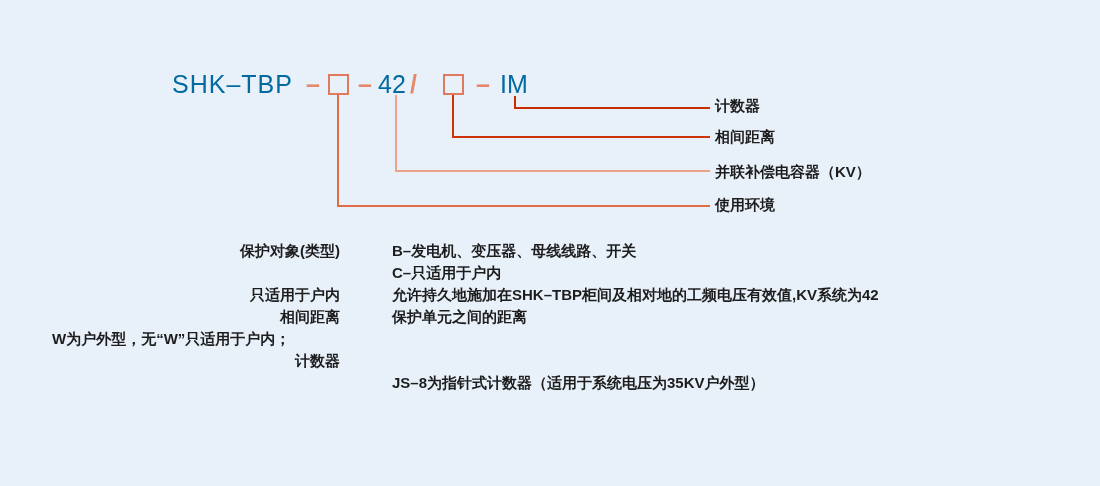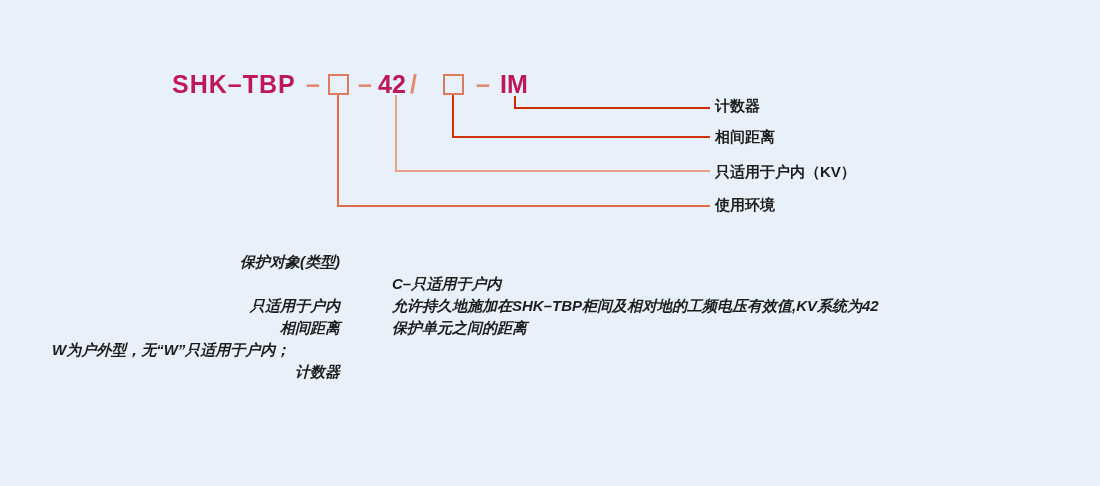--- a/index.html
+++ b/index.html
@@ -8,23 +8,23 @@
     width:1100px;height:486px;
     background:#e8f1f9;
     overflow:hidden;
     font-family:"Liberation Sans","DejaVu Sans",sans-serif;
   }
   
   .token{
     position:absolute;
     top:71px;
     font-size:25px;
-    font-weight:bold;
+    font-weight:normal;
     line-height:26px;
-    color:#be185d;
+    color:#0369a1;
     white-space:pre;
   }
   .token.light{color:#e5886c;font-weight:bold;}
   .model-prefix{left:172px;letter-spacing:1px;}
   .sep1{left:306px;}
   .sep2{left:358px;}
   .model-voltage{left:378px;}
   .model-slash{left:410px;font-weight:normal;}
   .sep3{left:476px;}
   .model-suffix{left:500px;}
@@ -48,21 +48,21 @@
     position:absolute;left:715px;
     font-size:15px;font-weight:bold;
     line-height:16px;color:#1d1d1d;
     white-space:pre;
   }
   .cl-counter{top:98px;}
   .cl-phase{top:129px;}
   .cl-voltage{top:164px;}
   .cl-object{top:197px;}
   
-  .legend{position:absolute;left:0;top:251px;width:1100px;font-style:italic;}
+  .legend{position:absolute;left:0;top:240px;width:1100px;}
   .legend-row{display:flex;line-height:22px;font-size:15px;font-weight:bold;color:#1d1d1d;}
   .legend-term{width:340px;text-align:right;white-space:pre;flex:0 0 auto;}
   .legend-desc{padding-left:52px;white-space:pre;}
 </style>
 </head>
 <body>
 
 <div class="canvas">
 
   <span class="token model-prefix">SHK–TBP</span>
@@ -75,26 +75,27 @@
   <span class="token light sep3">–</span>
   <span class="token model-suffix">IM</span>
 
   <div class="lline line-object"></div>
   <div class="lline line-voltage"></div>
   <div class="lline line-phase"></div>
   <div class="lline line-counter"></div>
 
   <div class="callout-label cl-counter">计数器</div>
   <div class="callout-label cl-phase">相间距离</div>
-  <div class="callout-label cl-voltage">只适用于户内（KV）</div>
+  <div class="callout-label cl-voltage">并联补偿电容器（KV）</div>
   <div class="callout-label cl-object">使用环境</div>
 
   <div class="legend">
     <div class="legend-row">
       <div class="legend-term">保护对象(类型)</div>
+      <div class="legend-desc">B–发电机、变压器、母线线路、开关</div>
     </div>
 
     <div class="legend-row">
       <div class="legend-term"></div>
       <div class="legend-desc">C–只适用于户内</div>
     </div>
 
     <div class="legend-row">
       <div class="legend-term">只适用于户内</div>
       <div class="legend-desc">允许持久地施加在SHK–TBP柜间及相对地的工频电压有效值,KV系统为42</div>
@@ -106,15 +107,19 @@
     </div>
 
     <div class="legend-row">
       <div class="legend-desc">W为户外型，无“W”只适用于户内；</div>
     </div>
 
     <div class="legend-row">
       <div class="legend-term">计数器</div>
     </div>
 
+    <div class="legend-row">
+      <div class="legend-term"></div>
+      <div class="legend-desc">JS–8为指针式计数器（适用于系统电压为35KV户外型）</div>
+    </div>
   </div>
 
 </div>
 
 </body></html>

